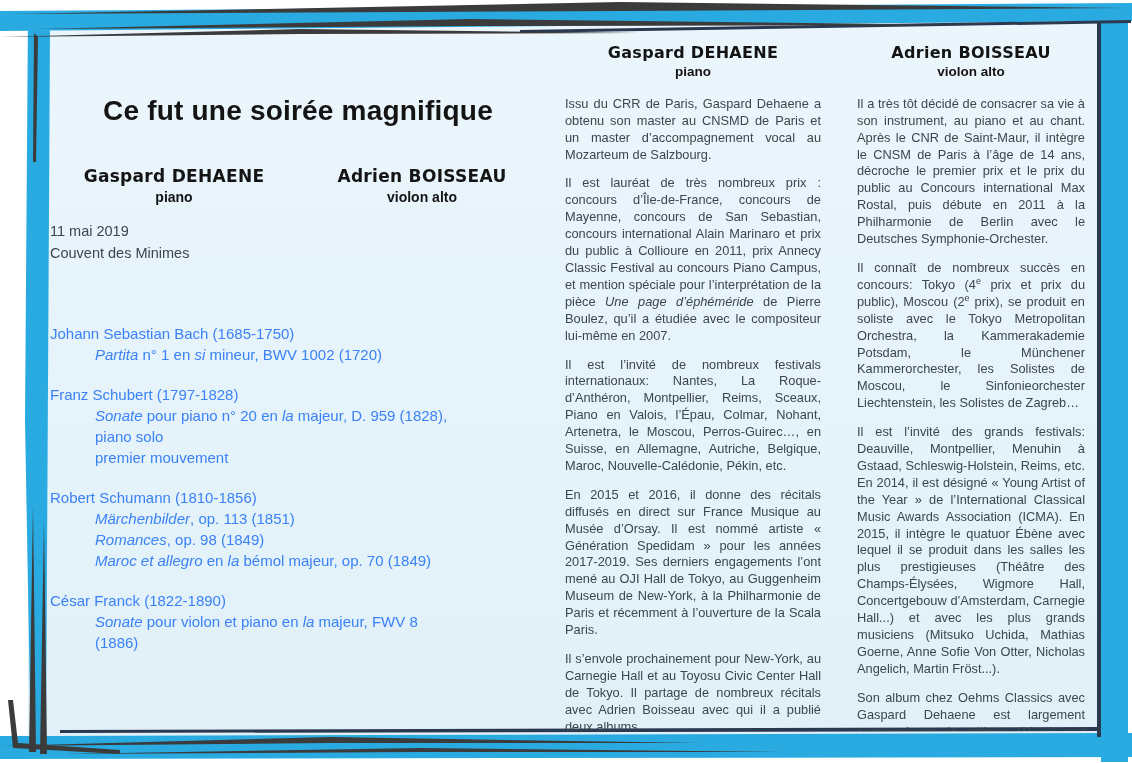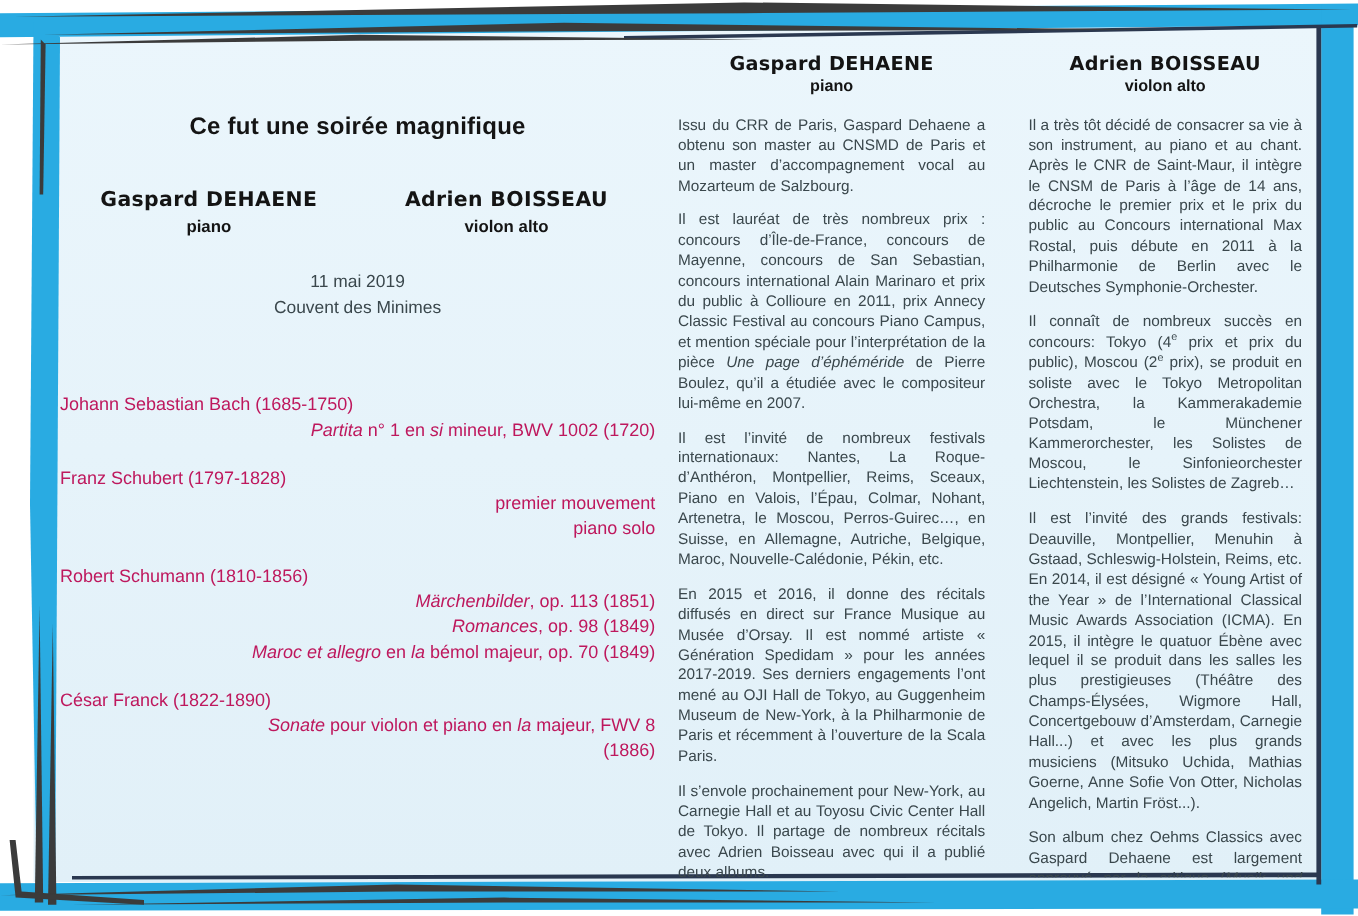--- a/index.html
+++ b/index.html
@@ -24,37 +24,37 @@
   .content{
     position:absolute;left:48px;top:31px;width:1049px;height:700px;
     z-index:2;overflow:hidden;
   }
   
   .col-cover{
     position:absolute;left:2px;top:0;width:496px;color:var(--body-text);
   }
   .cover-title{
     margin-top:64px;text-align:center;
-    font-size:20px;font-weight:bold;color:var(--heading-text);
+    font-size:28px;font-weight:bold;color:var(--heading-text);
     font-family:"Liberation Sans", sans-serif;letter-spacing:0.2px;
   }
   .performers{display:flex;margin-top:39px;}
   .performer{width:50%;text-align:center;}
   .p-name{
     font-family:"DejaVu Sans", sans-serif;
     font-size:17px;font-weight:bold;color:var(--heading-text);letter-spacing:0.3px;
   }
   .p-inst{font-size:14px;font-weight:bold;color:var(--heading-text);margin-top:3px;}
   .event{
-    text-align:center;margin-top:28px;
+    margin-top:15px;
     font-size:14.5px;line-height:22px;color:var(--body-text);
   }
-  .program{margin-top:59px;font-size:15px;line-height:21px;color:#be185d;}
+  .program{margin-top:59px;font-size:15px;line-height:21px;color:#3b82f6;}
   .prog-group{margin-bottom:19px;}
-  .work{padding-left:45px;text-align:right;}
+  .work{padding-left:45px;}
   .work i, .composer i{font-style:italic;}
   
   .col-bio{
     position:absolute;top:14px;
     font-size:12.8px;line-height:16.9px;color:var(--body-text);
     text-align:justify;
   }
   #bio-dehaene{left:505px;width:280px;}
   #bio-boisseau{left:797px;width:252px;}
   .bio-name{
@@ -122,22 +122,23 @@
       <div>Couvent des Minimes</div>
     </div>
 
     <div class="program">
       <div class="prog-group">
         <div class="composer">Johann Sebastian Bach (1685-1750)</div>
         <div class="work"><i>Partita</i> n° 1 en <i>si</i> mineur, BWV 1002 (1720)</div>
       </div>
       <div class="prog-group">
         <div class="composer">Franz Schubert (1797-1828)</div>
+        <div class="work"><i>Sonate</i> pour piano n° 20 en <i>la</i> majeur, D. 959  (1828),</div>
+        <div class="work">piano solo</div>
         <div class="work">premier mouvement</div>
-        <div class="work">piano solo</div>
       </div>
       <div class="prog-group">
         <div class="composer">Robert Schumann (1810-1856)</div>
         <div class="work"><i>Märchenbilder</i>, op. 113 (1851)</div>
         <div class="work"><i>Romances</i>, op. 98 (1849)</div>
         <div class="work"><i>Maroc et allegro</i> en <i>la</i> bémol majeur, op. 70  (1849)</div>
       </div>
       <div class="prog-group">
         <div class="composer">César Franck (1822-1890)</div>
         <div class="work"><i>Sonate</i> pour violon et piano en <i>la</i> majeur, FWV 8</div>

